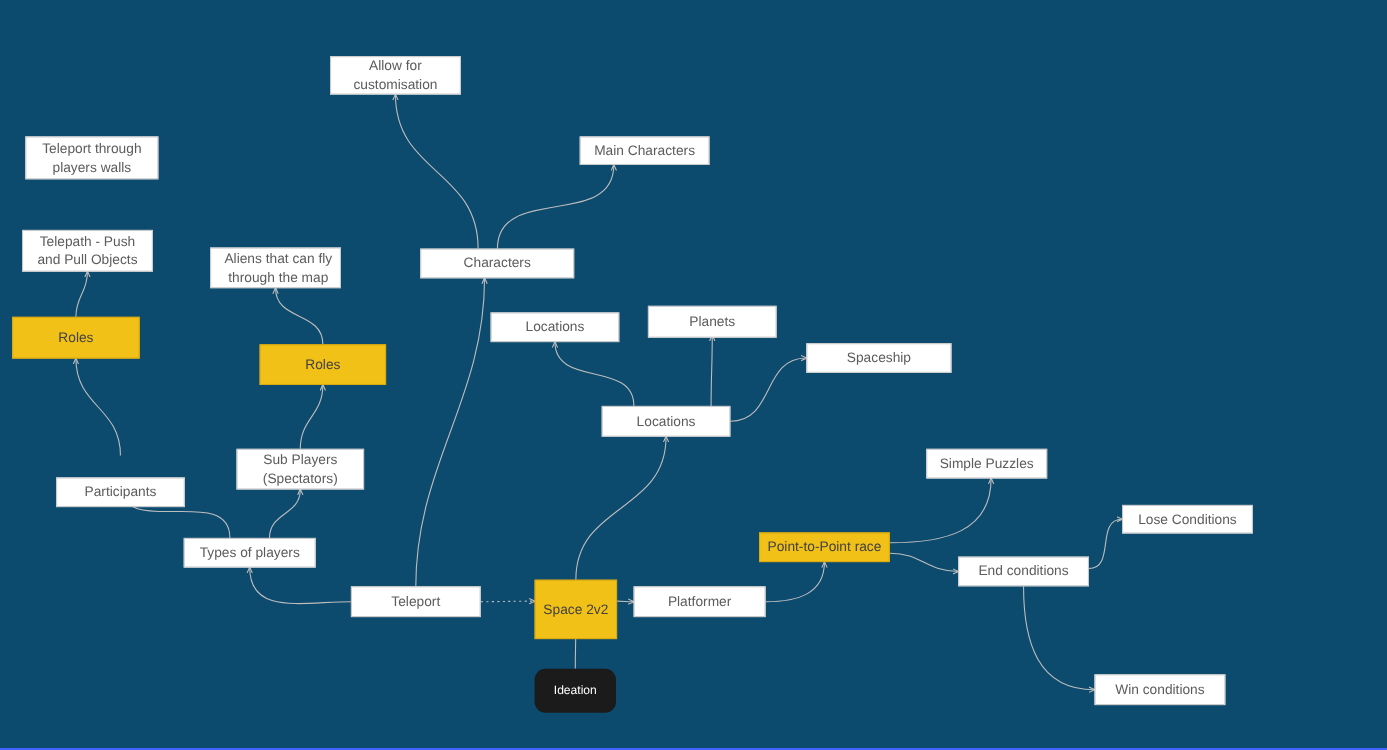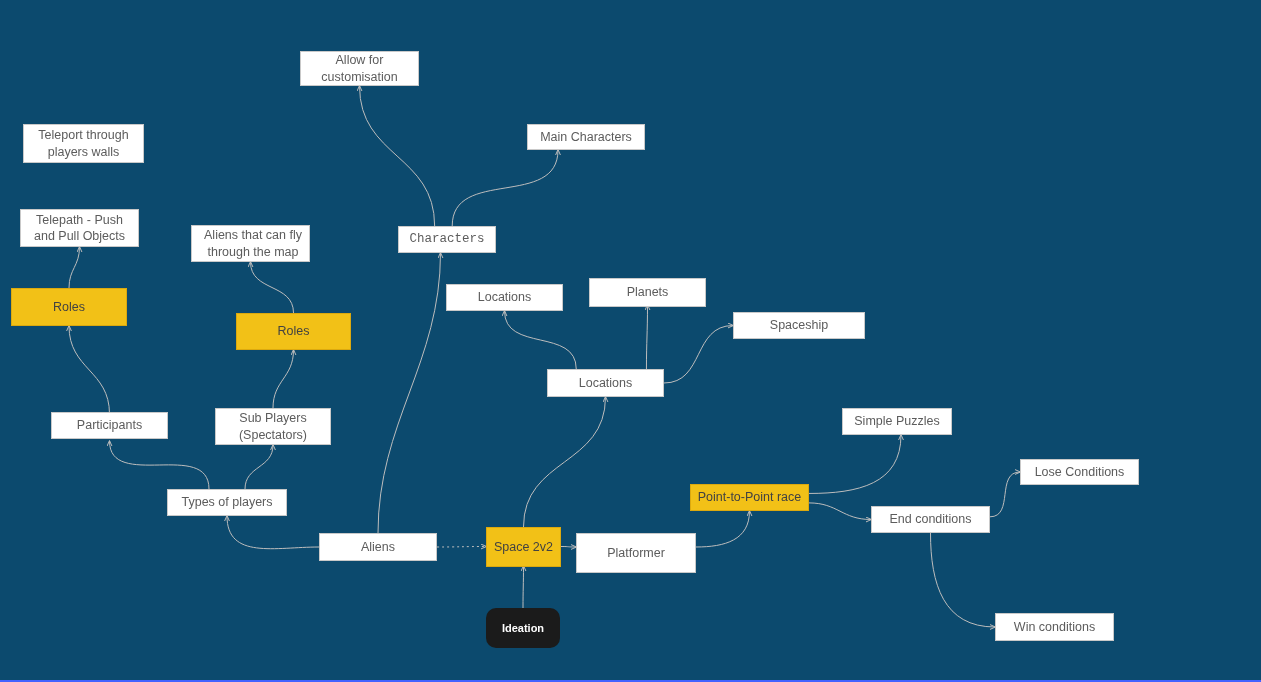--- a/index.html
+++ b/index.html
@@ -30,21 +30,21 @@
   .node.highlight{
     background:var(--hl-fill,#f2c117);
     border:1px solid var(--hl-border,#dca90e);
     color:var(--hl-text,#424242);
   }
   .node.root{
     background:var(--root-fill,#1b1b1b);
     color:var(--root-text,#ffffff);
     border:none;
     border-radius:10px;
-    font-weight:700;
+    font-weight:400;
     font-size:11px;
   }
   #board-edge{
     position:absolute;left:0;right:0;bottom:0;height:2px;
     background:var(--board-edge,#4262ff);
   }
 </style>
 </head>
 <body>
 
@@ -77,34 +77,34 @@
       <path d="M809,502.9 C837.8827093604461,502.9 842.1172906395539,519.5 871,519.5" fill="none" stroke="#bdbdbd" stroke-width="1" marker-end="url(#arw)"></path>
       <path d="M990,516.8 C1014.2626379439664,516.8 995.7373620560336,472 1020,472" fill="none" stroke="#bdbdbd" stroke-width="1" marker-end="url(#arw)"></path>
       <path d="M930.5,533 C930.5,584.3004934186797 943.6995065813203,627 995,627" fill="none" stroke="#bdbdbd" stroke-width="1" marker-end="url(#arw)"></path>
     </svg>
   <div id="nodes">
       <div class="node default" style="left: 300px; top: 51px; width: 119px; height: 35px;">Allow for customisation</div>
       <div class="node default" style="left: 23px; top: 124px; width: 121px; height: 39px;">Teleport through players walls</div>
       <div class="node default" style="left: 499px; top: 124px; width: 118px; height: 26px; margin-left: 28px;">Main Characters</div>
       <div class="node default" style="left: 20px; top: 209px; width: 119px; height: 38px;">Telepath - Push and Pull Objects</div>
       <div class="node default" style="left: 191px; top: 225px; width: 119px; height: 37px; padding-left: 10px;">Aliens that can fly through the map</div>
-      <div class="node default" style="left: 398px; top: 226px; width: 98px; height: 27px; font-family: Liberation Mono, monospace;">Characters</div>
+      <div class="node default" style="left: 382px; top: 226px; width: 140px; height: 27px;">Characters</div>
       <div class="node highlight" style="left: 11px; top: 288px; width: 116px; height: 38px;">Roles</div>
       <div class="node default" style="left: 446px; top: 284px; width: 117px; height: 27px;">Locations</div>
       <div class="node default" style="left: 589px; top: 278px; width: 117px; height: 29px;">Planets</div>
       <div class="node default" style="left: 733px; top: 312px; width: 132px; height: 27px;">Spaceship</div>
       <div class="node highlight" style="left: 236px; top: 313px; width: 115px; height: 37px;">Roles</div>
       <div class="node default" style="left: 547px; top: 369px; width: 117px; height: 28px;">Locations</div>
-      <div class="node default" style="left: 51px; top: 412px; width: 117px; height: 27px;">Participants</div>
+      <div class="node default" style="left: 51px; top: 434px; width: 117px; height: 27px;">Participants</div>
       <div class="node default" style="left: 215px; top: 408px; width: 116px; height: 37px;">Sub Players (Spectators)</div>
       <div class="node default" style="left: 842px; top: 408px; width: 110px; height: 27px;">Simple Puzzles</div>
       <div class="node default" style="left: 1020px; top: 459px; width: 119px; height: 26px;">Lose Conditions</div>
       <div class="node default" style="left: 167px; top: 489px; width: 120px; height: 27px;">Types of players</div>
       <div class="node highlight" style="left: 690px; top: 484px; width: 119px; height: 27px;">Point-to-Point race</div>
       <div class="node default" style="left: 871px; top: 506px; width: 119px; height: 27px;">End conditions</div>
-      <div class="node default" style="left: 319px; top: 533px; width: 118px; height: 28px;">Aliens</div>
-      <div class="node highlight" style="left: 486px; top: 527px; width: 75px; height: 40px;">Space 2v2</div>
-      <div class="node default" style="left: 576px; top: 533px; width: 120px; height: 40px;">Platformer</div>
+      <div class="node default" style="left: 319px; top: 533px; width: 118px; height: 28px;">Teleport</div>
+      <div class="node highlight" style="left: 486px; top: 527px; width: 75px; height: 54px;">Space 2v2</div>
+      <div class="node default" style="left: 576px; top: 533px; width: 120px; height: 28px;">Platformer</div>
       <div class="node root" style="left: 486px; top: 608px; width: 74px; height: 40px;">Ideation</div>
       <div class="node default" style="left: 995px; top: 613px; width: 119px; height: 28px;">Win conditions</div>
     </div>
   <div id="board-edge"></div>
 </div>
 
 </body></html>

